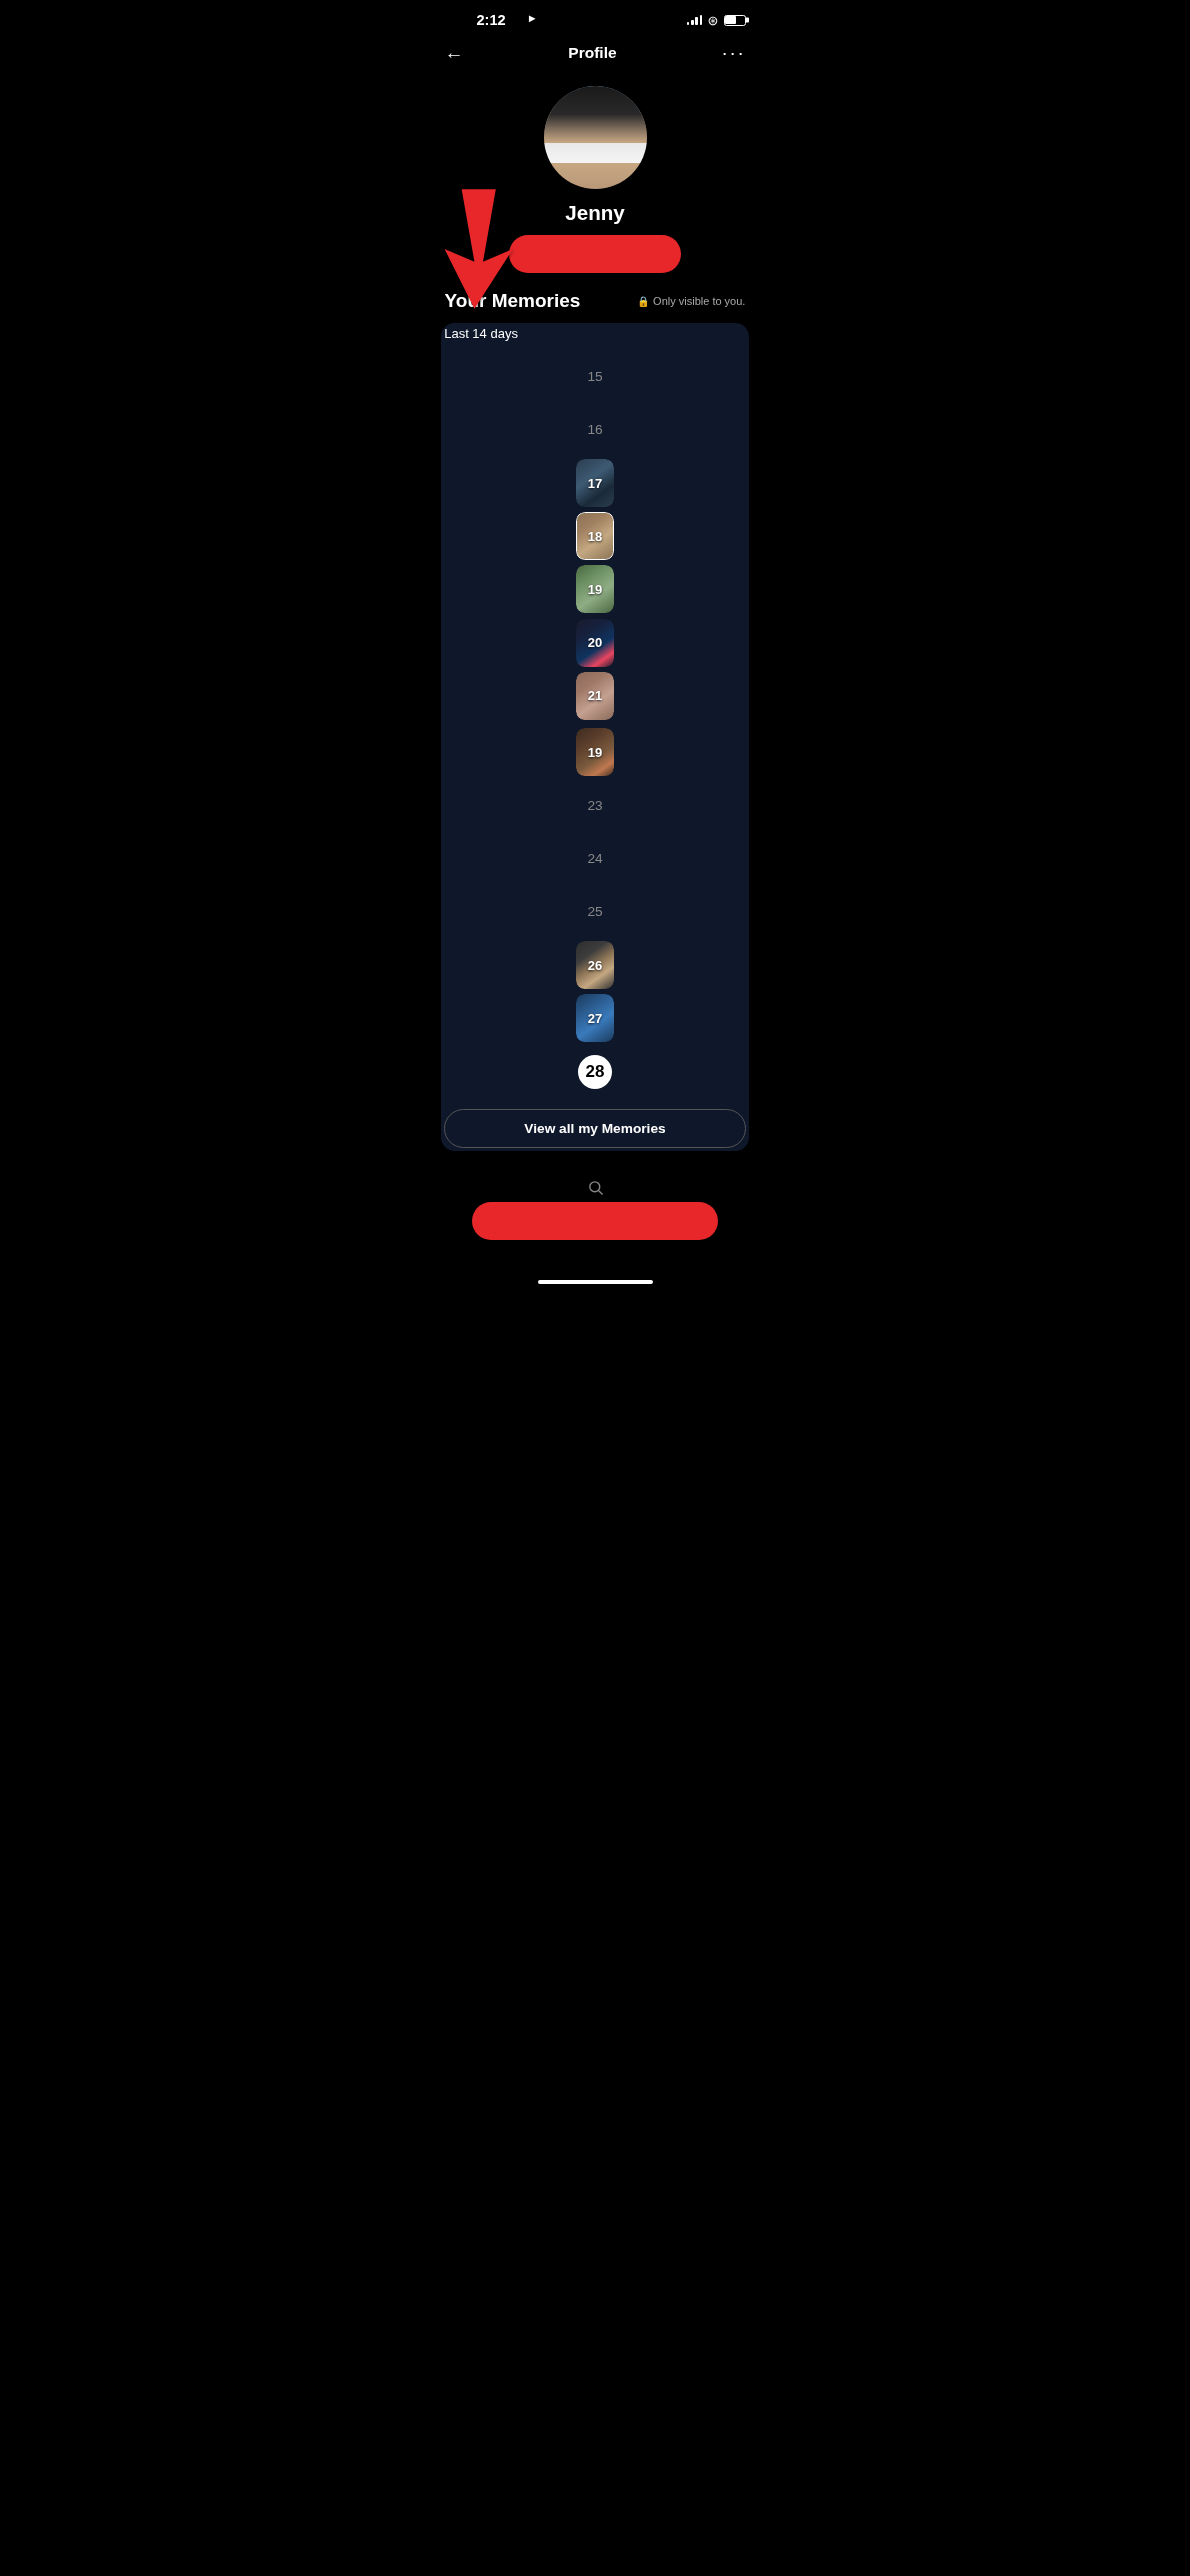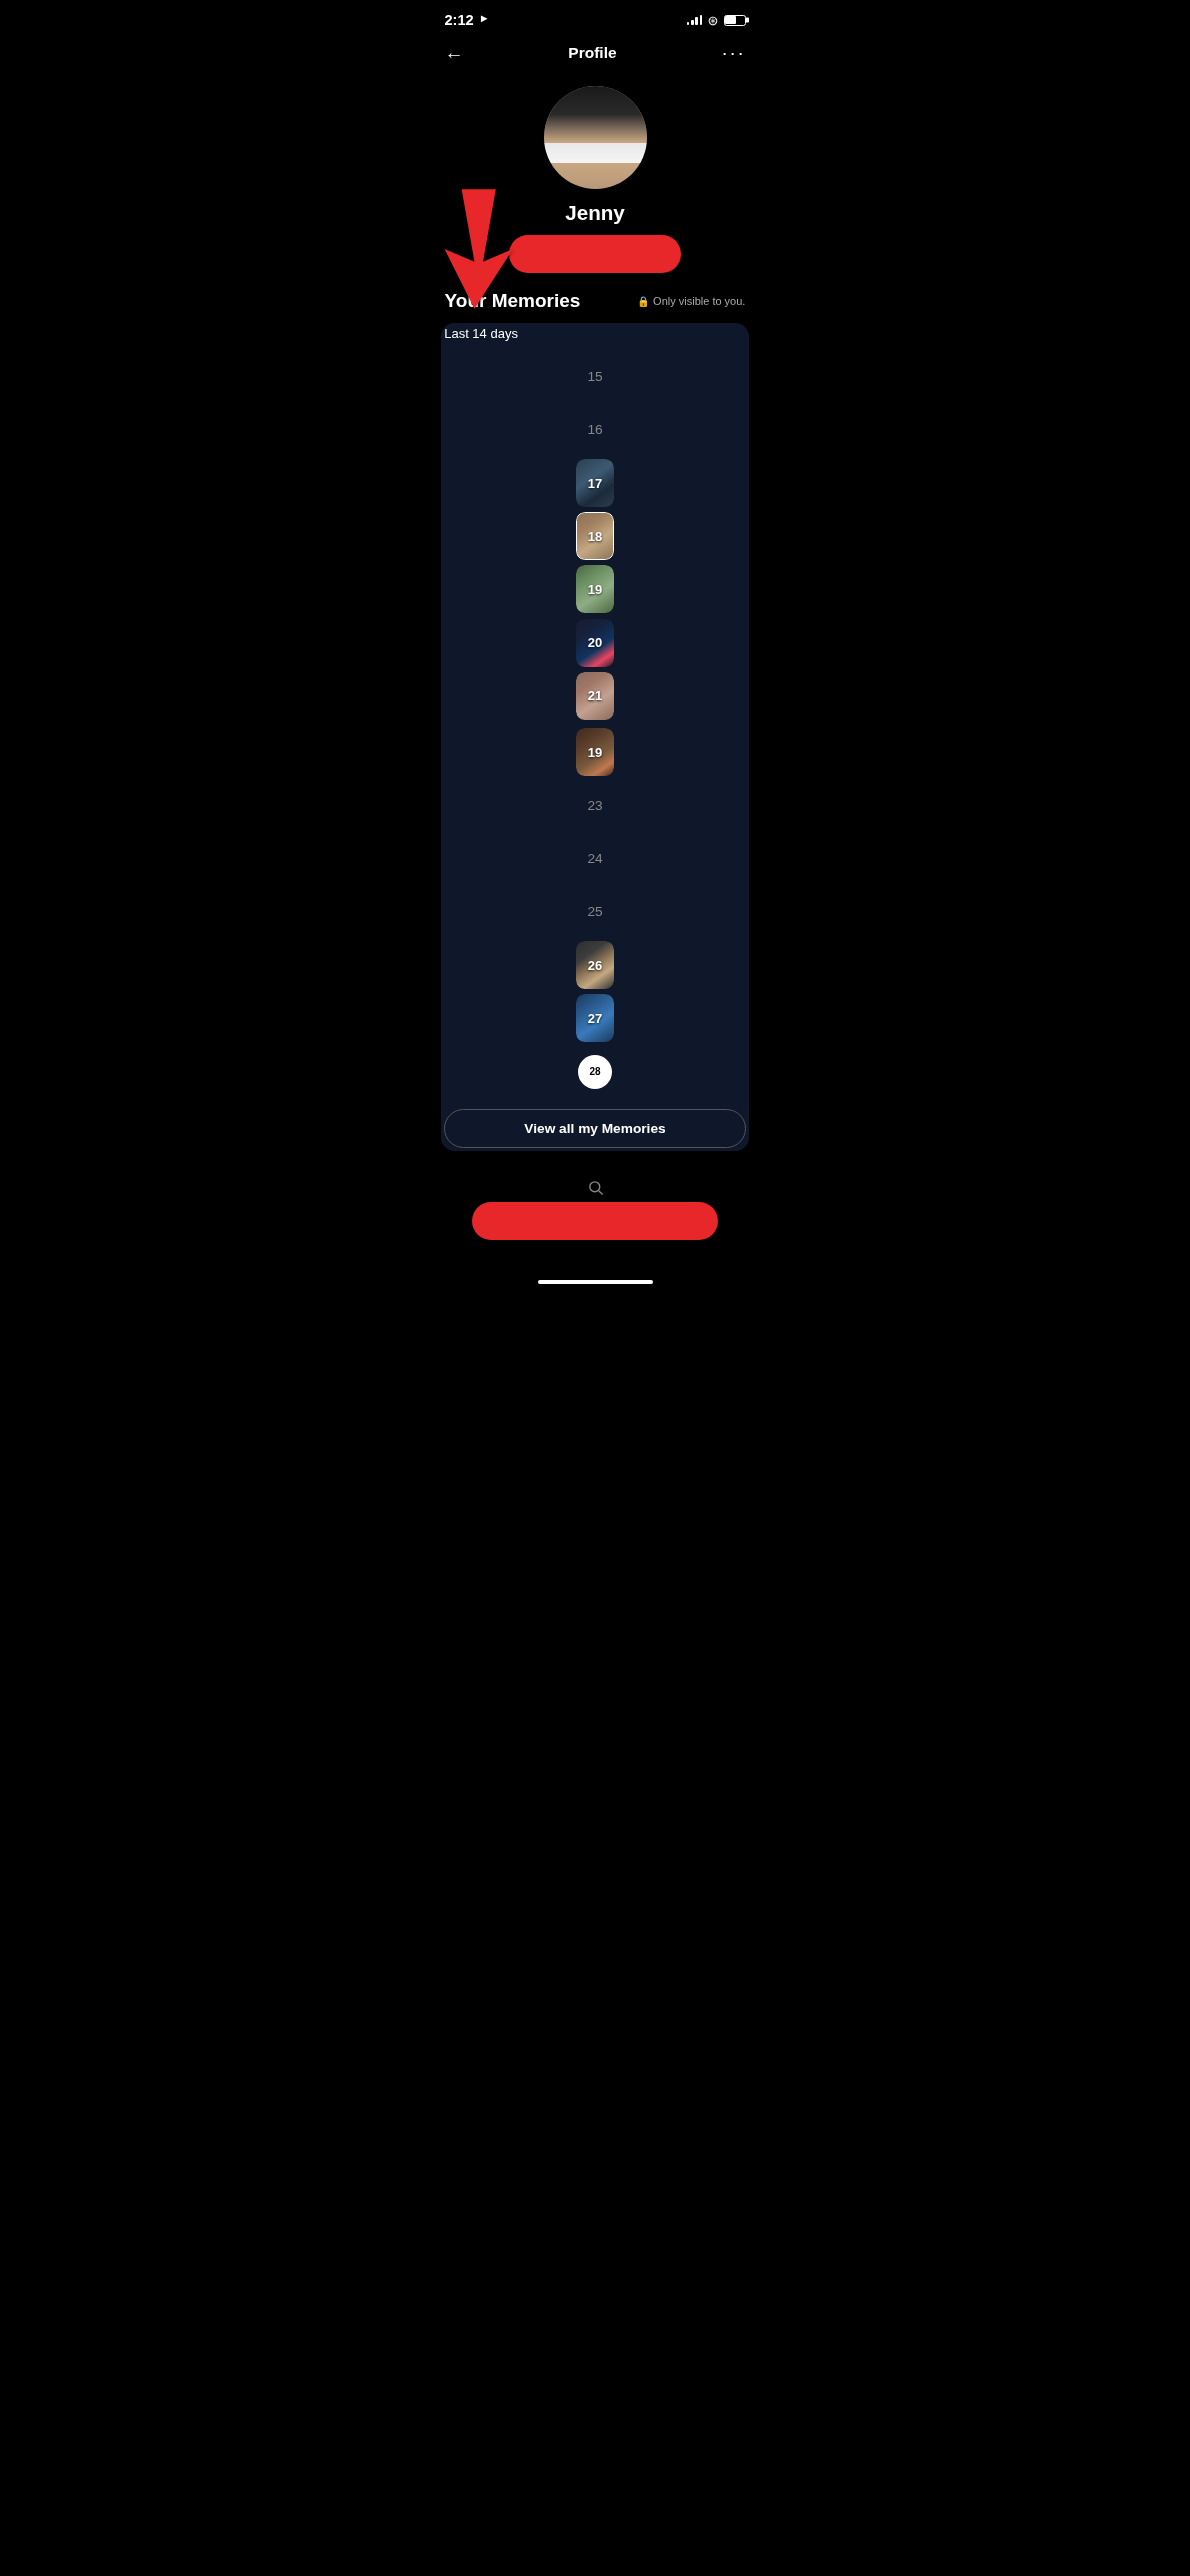--- a/index.html
+++ b/index.html
@@ -21,21 +21,22 @@
       justify-content: space-between;
       align-items: center;
       padding: 12px 17px 6.9px;
     }
 
     .status-time {
       font-size: 14.6px;
       font-weight: 600;
       display: flex;
       align-items: flex-start;
-      gap: 5px;
+      gap: 21px;
+      margin-left: 32px;
     }
 
     .status-icons {
       display: flex;
       align-items: center;
       gap: 5.2px;
     }
 
     .signal-bars {
       display: flex;
@@ -233,21 +234,21 @@
     }
 
     .today-circle {
       width: 34px;
       height: 34px;
       background: #fff;
       border-radius: 50%;
       display: flex;
       align-items: center;
       justify-content: center;
-      font-size: 10px;
+      font-size: 17px;
       font-weight: 700;
       color: #000;
     }
 
     .photo-thumb {
       width: 100%;
       height: 100%;
       border-radius: 8.6px;
       position: relative;
       overflow: hidden;

